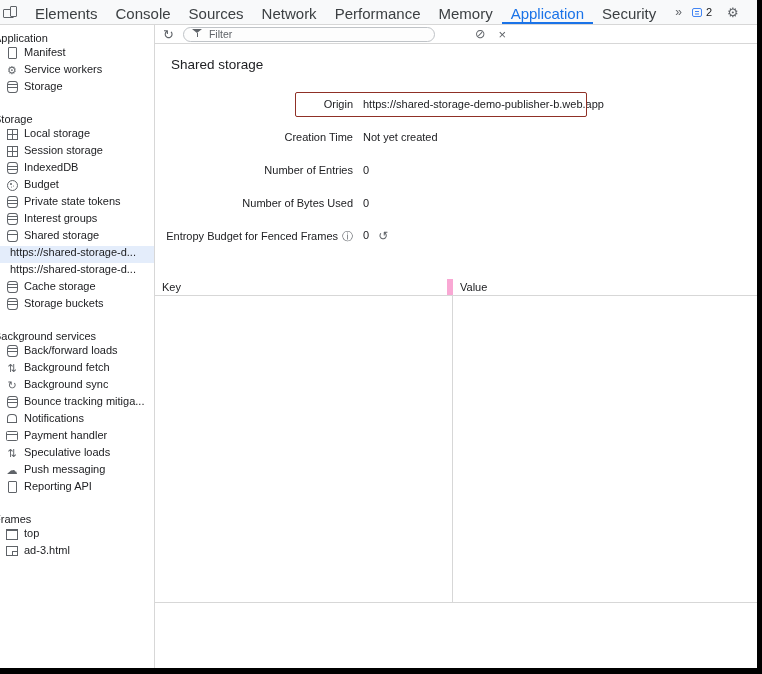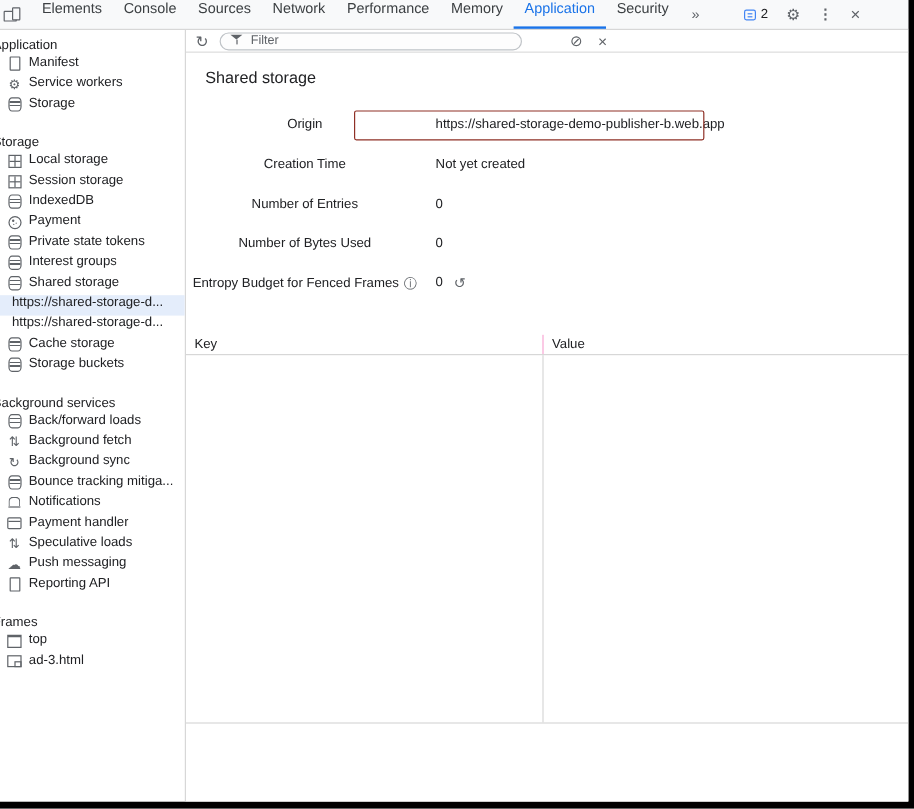--- a/index.html
+++ b/index.html
@@ -6,21 +6,21 @@
   body { font-family:"Liberation Sans", sans-serif; background:#fff; }
 
   .screen { position:relative; width:762px; height:674px; background:#000; overflow:hidden; }
   .devtools { position:absolute; left:0; top:0; width:757px; height:668px; background:#fff;
               display:flex; flex-direction:column; overflow:hidden; }
 
   
   .tabbar { height:25px; min-height:25px; display:flex; align-items:center;
             background:#f8f9fa; border-bottom:1px solid #d7d7d7; }
   .tabs { display:flex; height:100%; margin-left:8px; }
-  .tab { padding:0 9px; font-size:12px; color:#3c4043; display:flex; align-items:flex-start;
+  .tab { padding:0 9px; font-size:15px; color:#3c4043; display:flex; align-items:flex-end;
          height:100%; border-bottom:2px solid transparent; cursor:default; }
   .tab.active { color:var(--accent-blue,#1a73e8); border-bottom-color:var(--accent-blue,#1a73e8); }
   .overflow { color:#5f6368; font-size:12px; padding:0 10px; cursor:default; }
   .right-icons { margin-left:auto; display:flex; align-items:center; gap:15px; margin-right:40px; }
   .tb-ic { color:#5f6368; font-size:13px; line-height:1; cursor:default; }
   .dots { font-size:12px; font-weight:bold; }
   .close { font-size:14px; }
   .msg { display:flex; align-items:center; gap:4px; font-size:11px; color:#202124; }
   .ic-console { display:inline-block; width:10px; height:9px; border:1.2px solid #4285f4;
                 border-radius:2px; position:relative; }
@@ -103,33 +103,33 @@
   .funnel::after { content:''; position:absolute; left:4.8px; top:5.5px; width:1.6px;
                    height:4px; background:#5f6368; }
   .blockic { margin-left:40px; font-size:12.5px; }
   .closex { margin-left:13px; font-size:13px; }
 
   .content { flex:1; position:relative; background:#fff; overflow:hidden; }
   .panel-title { padding:13px 0 0 16px; font-size:13.5px; font-weight:500; color:#202124; }
 
   .fields { margin-top:24px; font-size:11px; color:#202124; }
   .field-row { display:flex; align-items:center; height:16px; margin-bottom:17px; position:relative; }
-  .field-label { width:198px; display:flex; justify-content:center; align-items:center;
+  .field-label { width:198px; display:flex; justify-content:flex-end; align-items:center;
                  gap:4px; color:#202124; }
   .field-value { margin-left:10px; display:flex; align-items:flex-start; gap:9px; }
   .info { color:#5f6368; font-size:11px; cursor:default; }
   .reset { color:#5f6368; font-size:12px; cursor:default; }
   .field-row.highlighted::before { content:''; position:absolute; left:140px; top:-4px;
       width:290px; height:23px; border:1.5px solid var(--highlight-red,#8f3026);
       border-radius:2px; pointer-events:none; }
 
   .datagrid { margin-top:35px; border-bottom:1px solid #d7d7d7; }
   .dg-header { display:flex; height:17px; align-items:center; border-bottom:1px solid #d7d7d7;
                font-size:11px; color:#202124; background:#fff; }
-  .dg-col-key { width:298px; min-width:298px; padding-left:7px; border-right:1px solid #f9a8d4;
+  .dg-col-key { width:298px; min-width:298px; padding-left:7px; border-right:6px solid #f9a8d4;
                 height:100%; display:flex; align-items:center; }
   .dg-col-value { padding-left:7px; flex:1; }
   .dg-body { height:306px; position:relative; }
   .dg-body::before { content:''; position:absolute; left:297px; top:0; bottom:0;
                      width:1px; background:#d7d7d7; }
 </style>
 </head>
 <body>
 
 <div class="screen">
@@ -220,21 +220,21 @@
                 <span class="side-label">Session storage</span>
               </div>
 
               <div class="side-item">
                 <span class="ic ic-database"></span>
                 <span class="side-label">IndexedDB</span>
               </div>
 
               <div class="side-item">
                 <span class="ic ic-cookie"></span>
-                <span class="side-label">Payment</span>
+                <span class="side-label">Budget</span>
               </div>
 
               <div class="side-item">
                 <span class="ic ic-database"></span>
                 <span class="side-label">Private state tokens</span>
               </div>
 
               <div class="side-item">
                 <span class="ic ic-database"></span>
                 <span class="side-label">Interest groups</span>

